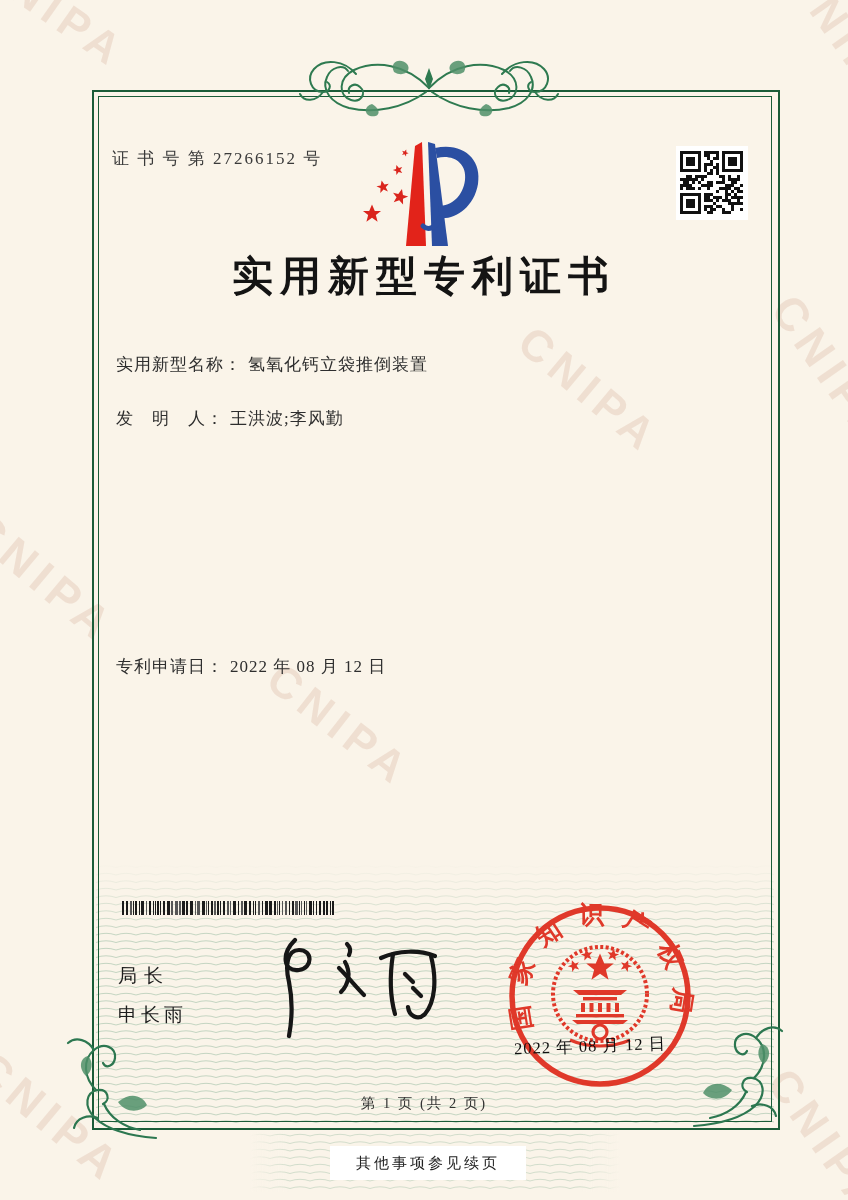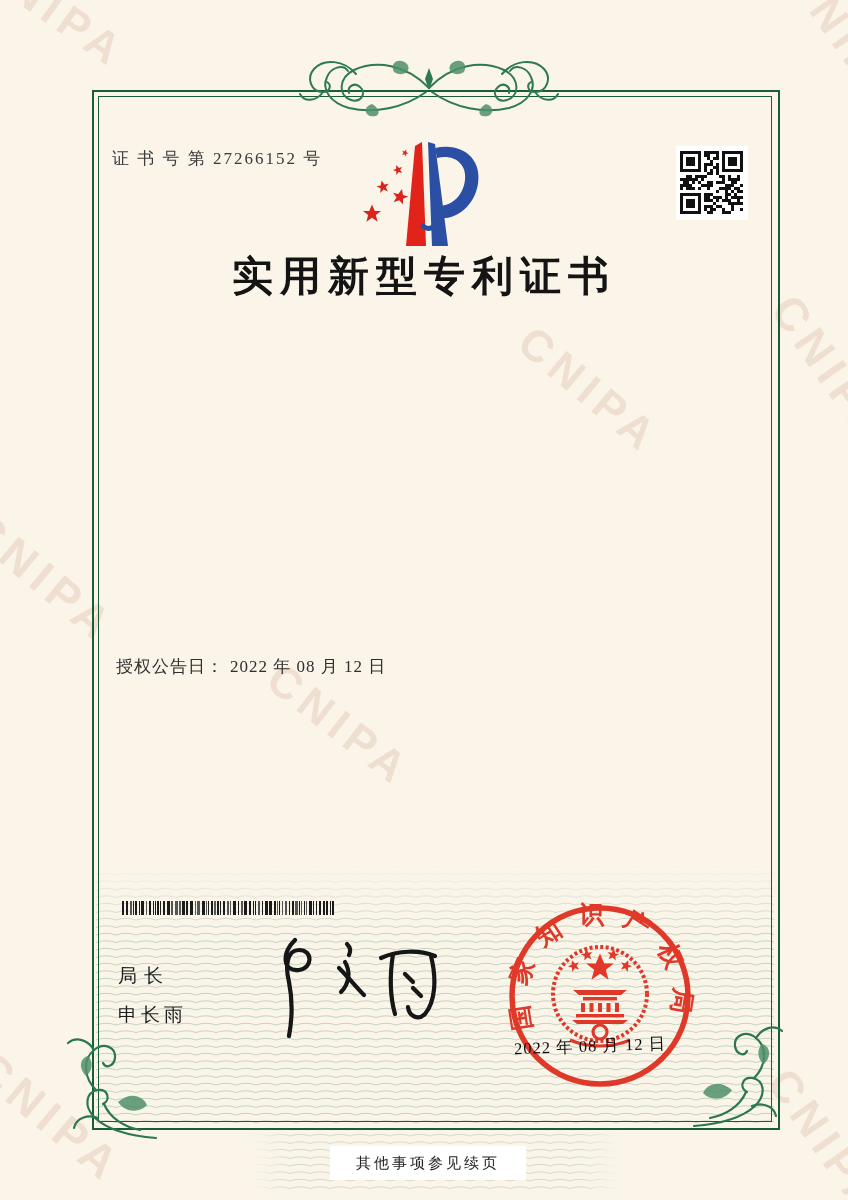--- a/index.html
+++ b/index.html
@@ -420,22 +420,28 @@
         <rect x="27" y="60" width="3" height="3" fill="#111"></rect>
         <rect x="30" y="60" width="3" height="3" fill="#111"></rect>
         <rect x="42" y="60" width="3" height="3" fill="#111"></rect>
         <rect x="45" y="60" width="3" height="3" fill="#111"></rect>
         <rect x="48" y="60" width="3" height="3" fill="#111"></rect>
       </svg>
   </div>
 
   <div class="title z3">实用新型专利证书</div>
 
+  <div class="frow z3" style="top:353px;">
+    <span class="flabel">实用新型名称：</span><span class="fvalue">氢氧化钙立袋推倒装置</span>
+  </div>
+  <div class="frow z3" style="top:407px;">
+    <span class="flabel">发　明　人：</span><span class="fvalue">王洪波;李风勤</span>
+  </div>
   <div class="frow z3" style="top:655px;width:640px;">
-    <span class="flabel">授权公告日：</span><span class="fvalue">2022 年 08 月 12 日</span>
+    <span class="flabel">专利申请日：</span><span class="fvalue">2022 年 08 月 12 日</span>
   </div>
 
 
   <div class="barcode z3">
       <span style="width:2px;background:#1b1b1b"></span>
       <span style="width:2px"></span>
       <span style="width:2px;background:#1b1b1b"></span>
       <span style="width:2px"></span>
       <span style="width:2px;background:#565656"></span>
       <span style="width:1px"></span>
@@ -603,17 +609,18 @@
         <rect x="15" y="7" width="4" height="9"></rect>
         <rect x="-24" y="18" width="48" height="3.4"></rect>
         <polygon points="-28,24 28,24 23,28 -23,28"></polygon>
         <circle cx="0" cy="36" r="7" fill="none" stroke="#df2b1c" stroke-width="3.2"></circle>
         <path d="M-30 44 C-12 52 12 52 30 44" fill="none" stroke="#df2b1c" stroke-width="3.2"></path>
       </g>
     </svg>
   </div>
   <div class="seal-date">2022 年 08 月 12 日</div>
 
+  <div class="pageno z3">第 1 页 (共 2 页)</div>
   <div class="note-box">
     <span>其他事项参见续页</span>
   </div>
 
 </div>
 
 </body></html>

